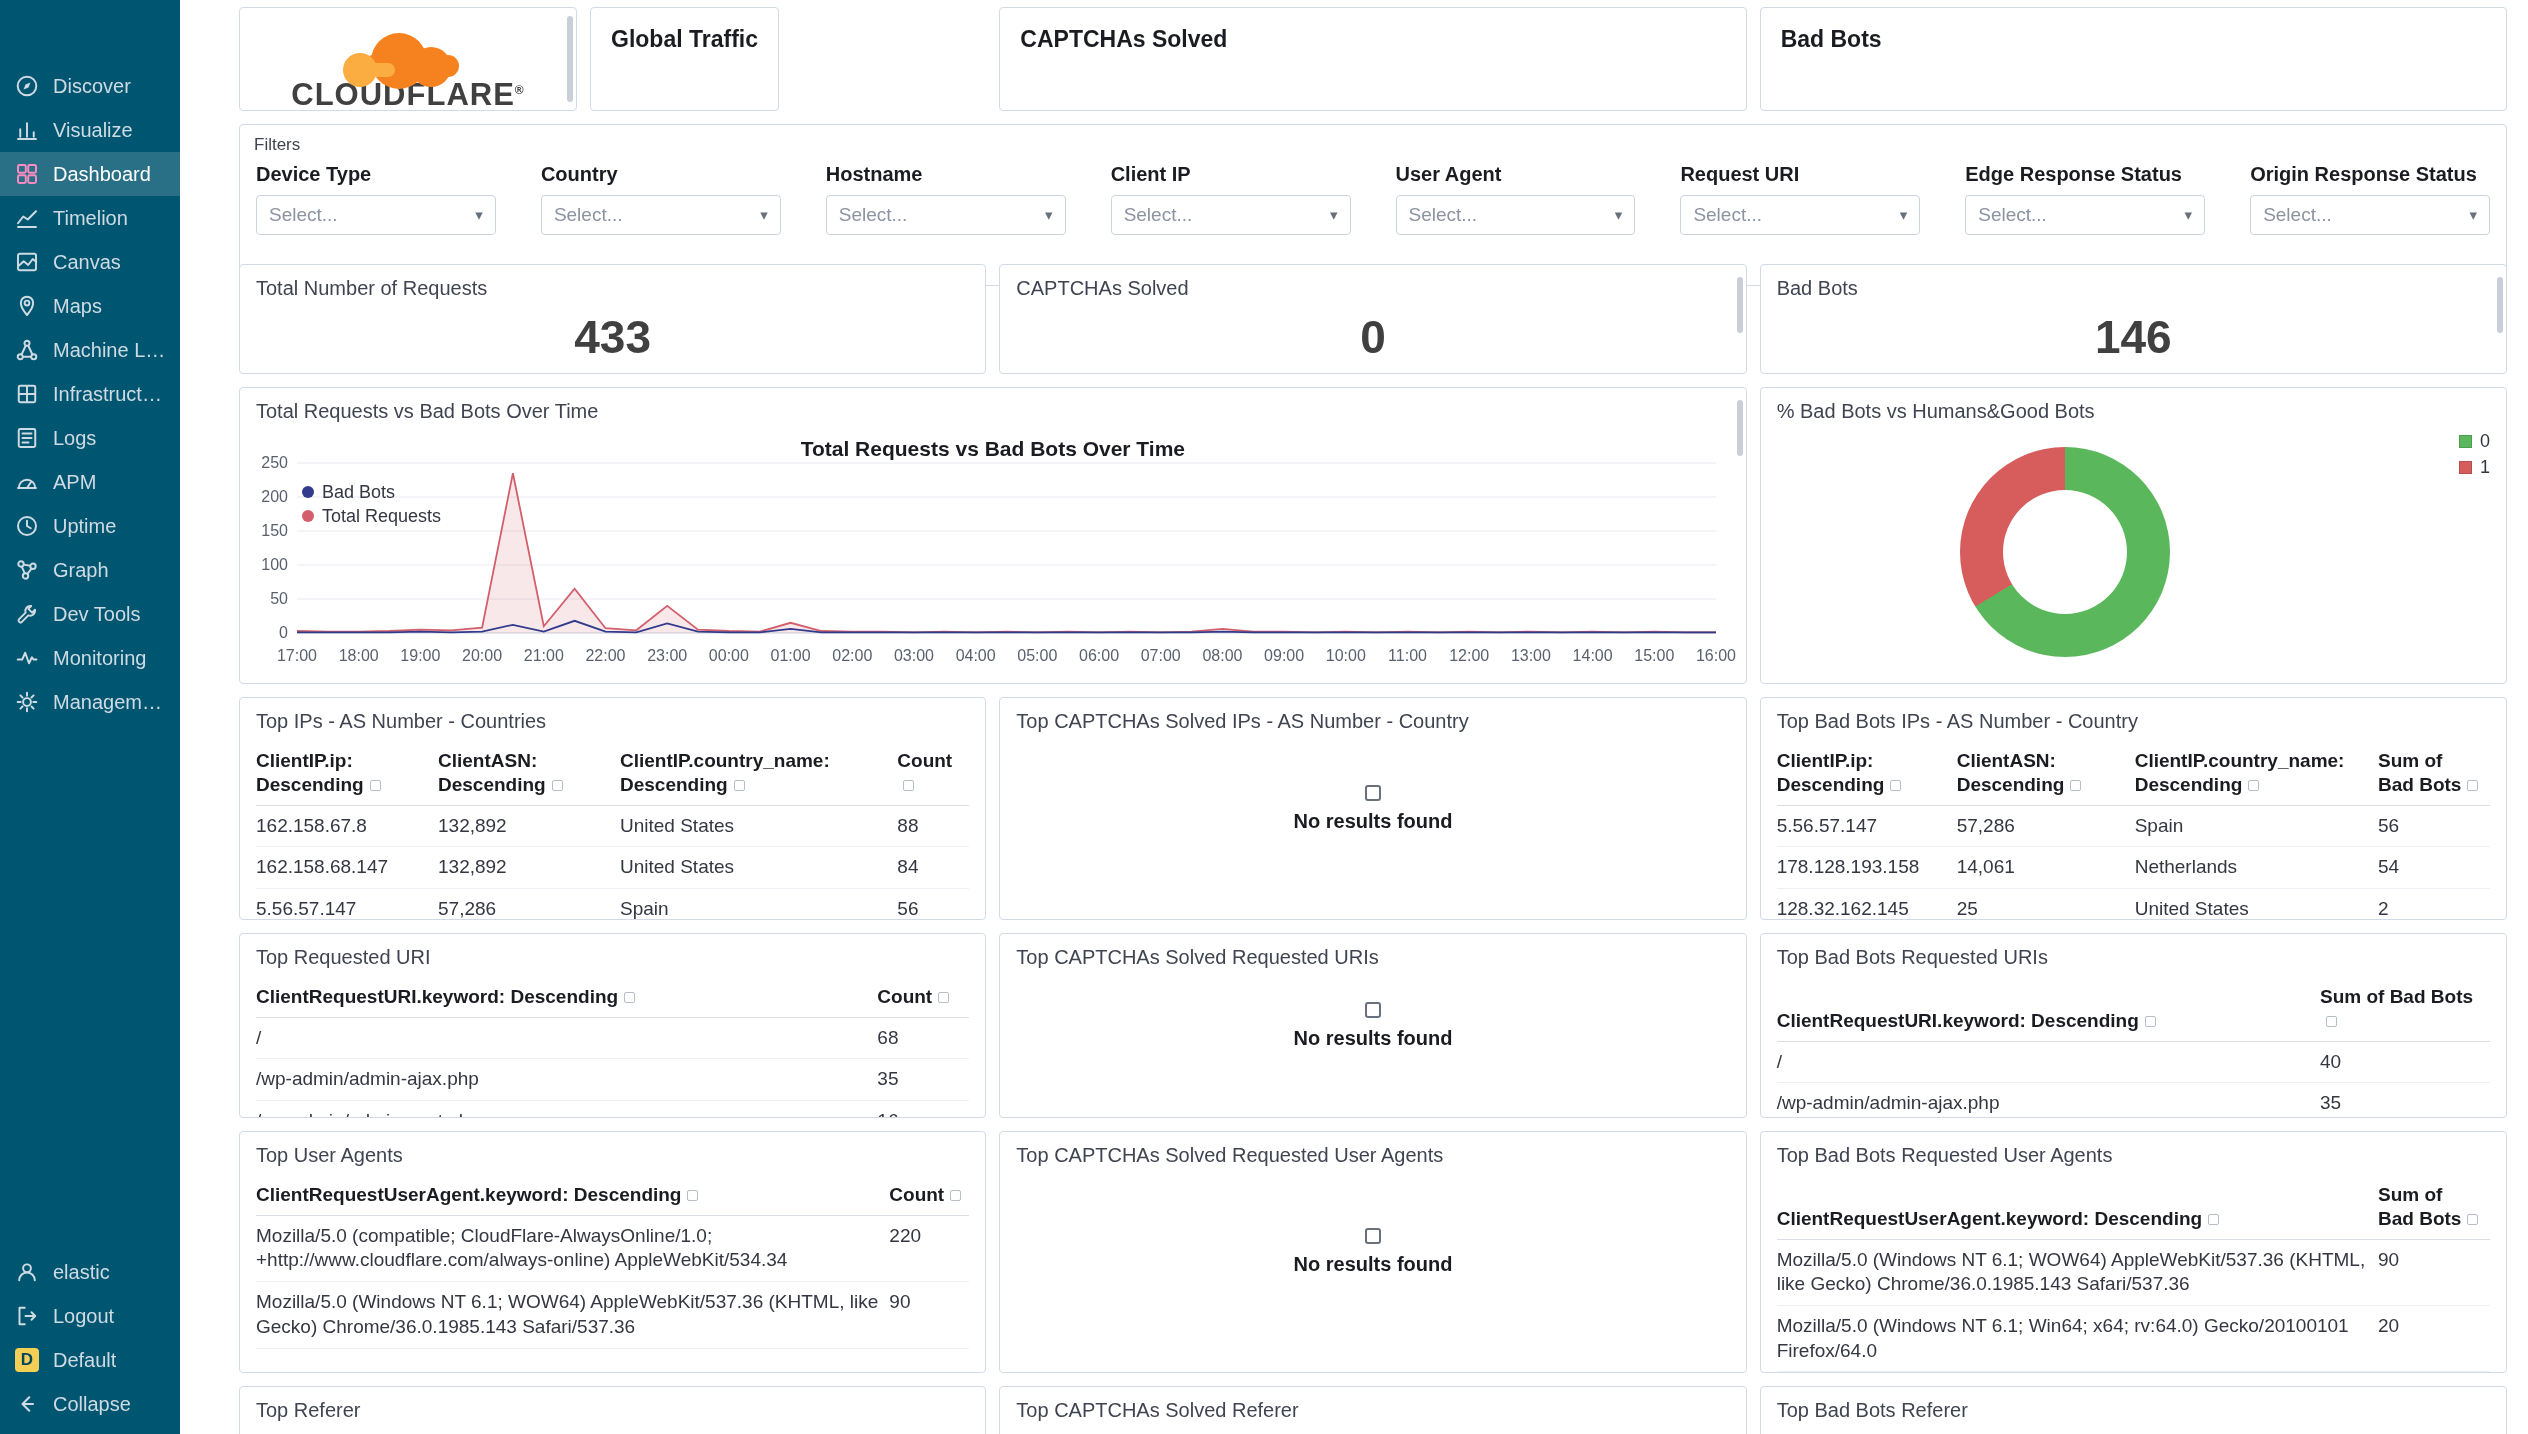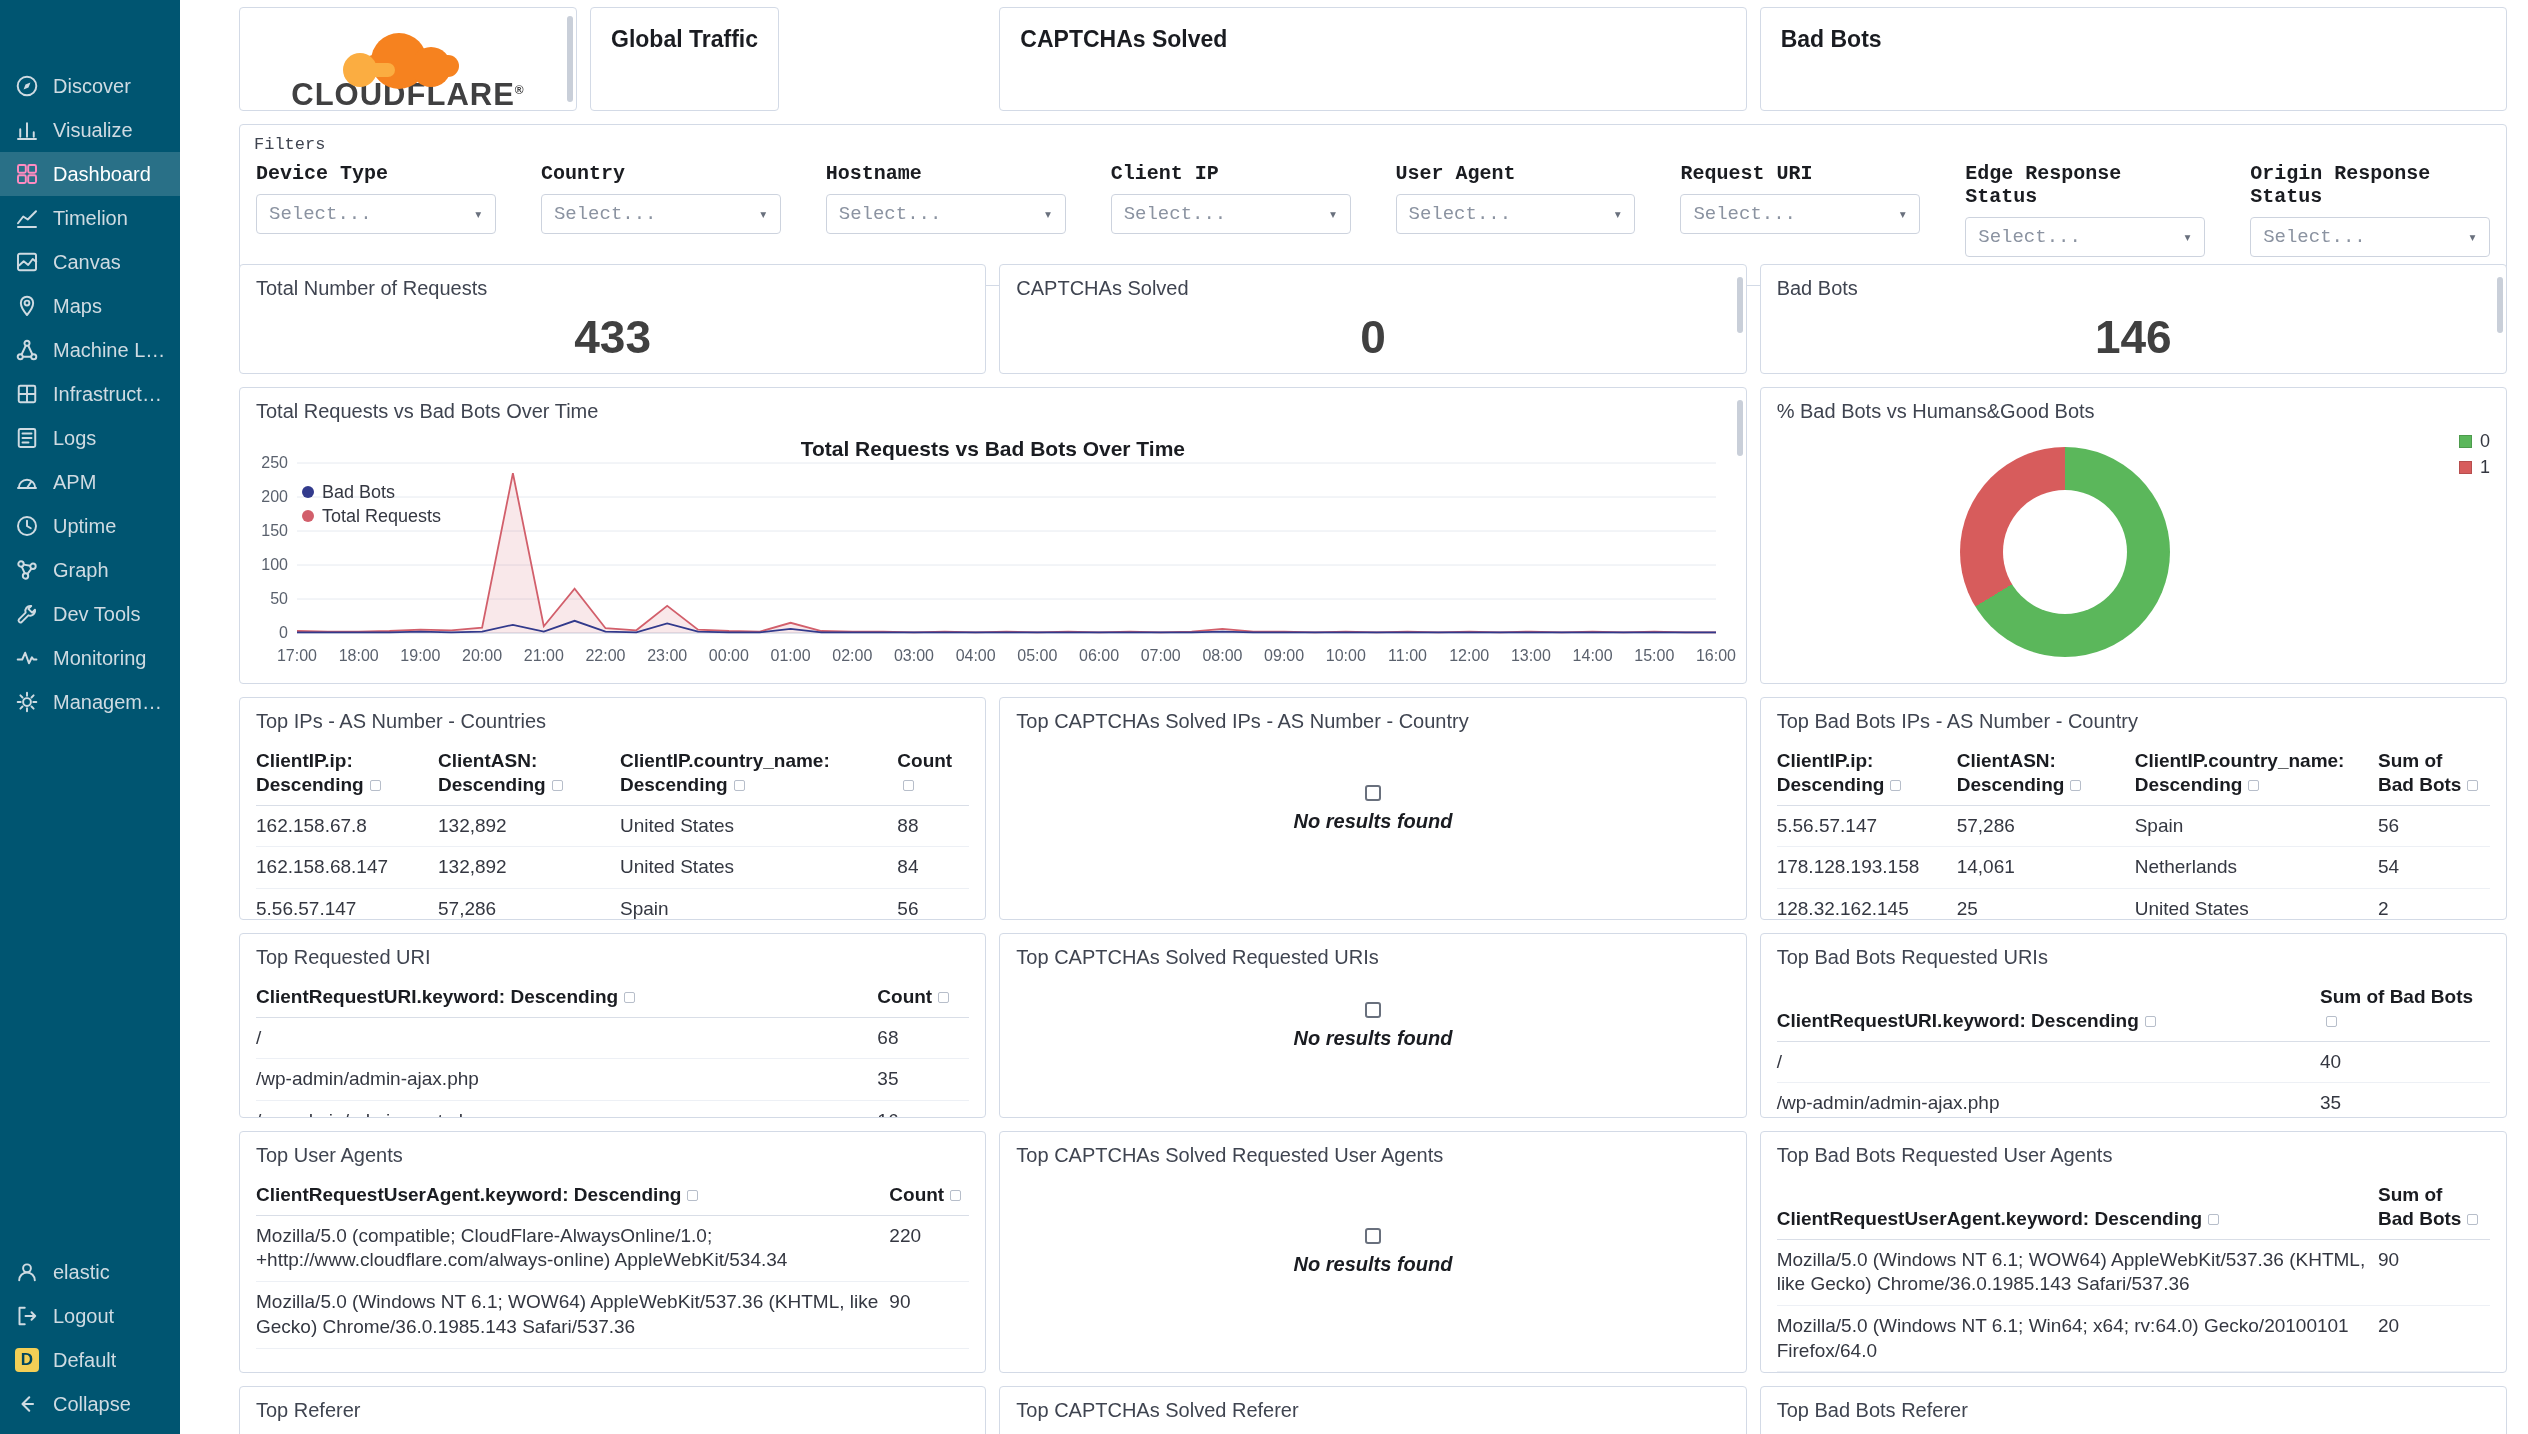--- a/index.html
+++ b/index.html
@@ -55,21 +55,21 @@
   .cf-cloud { position: relative; width: 150px; height: 44px; margin-bottom: 2px; }
   .cf-cloud .c1 { position: absolute; left: 38px; top: 0; width: 56px; height: 56px; border-radius: 50%; background: #f6821f; }
   .cf-cloud .c2 { position: absolute; left: 78px; top: 14px; width: 40px; height: 40px; border-radius: 50%; background: #f6821f; }
   .cf-cloud .bar { position: absolute; left: 30px; top: 22px; width: 96px; height: 22px; border-radius: 12px; background: #f6821f; }
   .cf-cloud .c3 { position: absolute; left: 10px; top: 20px; width: 34px; height: 34px; border-radius: 50%; background: #fbad41; }
   .cf-cloud .bar2 { position: absolute; left: 12px; top: 30px; width: 50px; height: 14px; border-radius: 8px; background: #fbad41; }
   .cf-text { font-size: 31px; font-weight: 700; color: #404041; letter-spacing: 1px; line-height: 1; }
   .cf-text sup { font-size: 12px; }
 
   
-  .filters-panel { height: 162px; font-family: Liberation Mono, monospace; }
+  .filters-panel { height: 162px; }
   .filters-label { padding: 10px 14px 0; font-size: 17px; color: #3f4450; }
   .filters-row { display: grid; grid-template-columns: repeat(8, 1fr); gap: 45px; padding: 8px 16px 0; }
   .f-label { font-weight: 700; font-size: 20px; color: #1a1c21; margin-bottom: 9px; }
   .select {
     height: 40px; border: 1px solid #cdd3de; border-radius: 4px; background: #fff;
     display: flex; align-items: center; justify-content: space-between;
     padding: 0 12px; font-size: 19px; color: #8b93a1; cursor: pointer;
   }
   .caret { color: #69707d; font-size: 15px; }
 
@@ -99,21 +99,21 @@
   th { font-weight: 700; color: #1a1c21; text-align: left; vertical-align: bottom;
        padding: 12px 8px 8px 0; border-bottom: 1px solid #d9dee7; line-height: 1.25; overflow-wrap: break-word; }
   td { padding: 8px 8px 8px 0; border-bottom: 1px solid #edf0f5; color: #343741; vertical-align: top;
        line-height: 1.3; overflow-wrap: break-word; }
   .sortbox { display: inline-block; width: 11px; height: 11px; border: 1px solid #98a2b3; border-radius: 2px;
              margin-left: 6px; opacity: 0.7; }
 
   
   .no-results { position: absolute; inset: 0; display: flex; flex-direction: column; align-items: center; justify-content: center; gap: 9px; }
   .nr-icon { width: 16px; height: 16px; border: 2px solid #69707d; border-radius: 3px; }
-  .nr-text { font-weight: 700; font-size: 20px; color: #1a1c21; font-style: italic; }
+  .nr-text { font-weight: 700; font-size: 20px; color: #1a1c21; }
 
   
   .ref-head { display: flex; margin: 8px 16px 0; padding: 12px 0 8px; font-weight: 700; color: #1a1c21; font-size: 19px; }
 </style>
 </head>
 <body>
 
 <div class="app">
 
   <nav class="sidebar">

